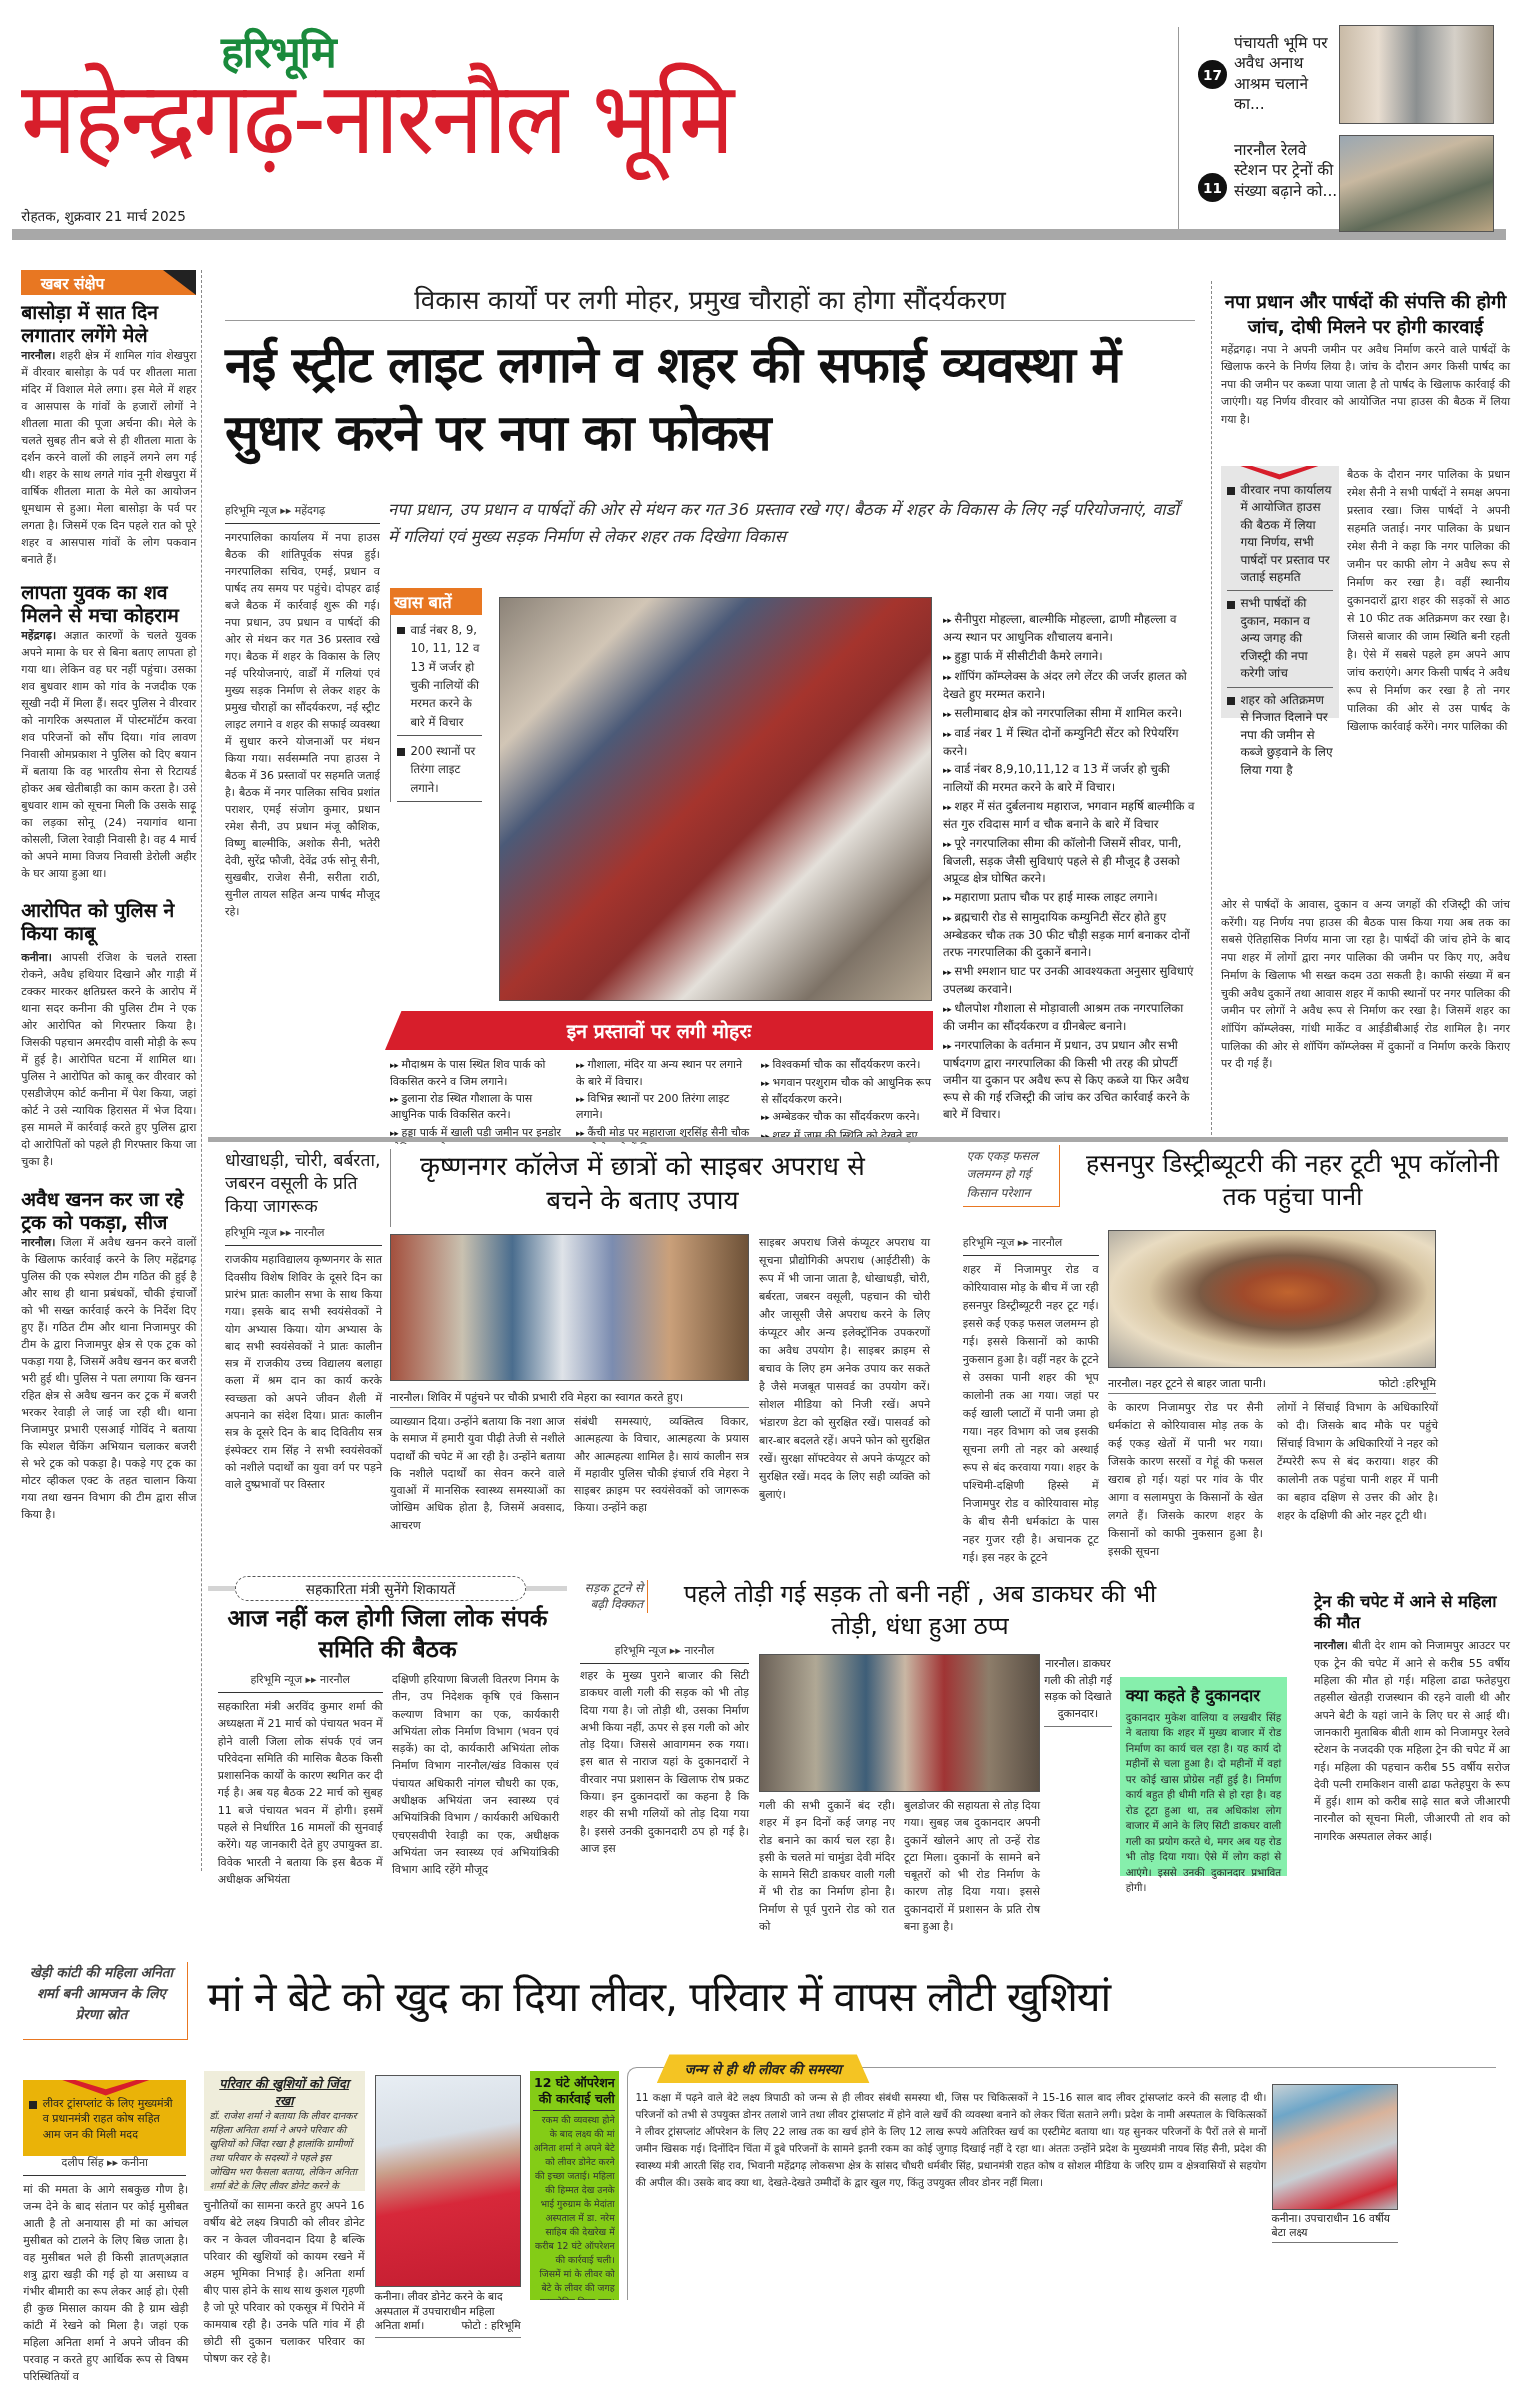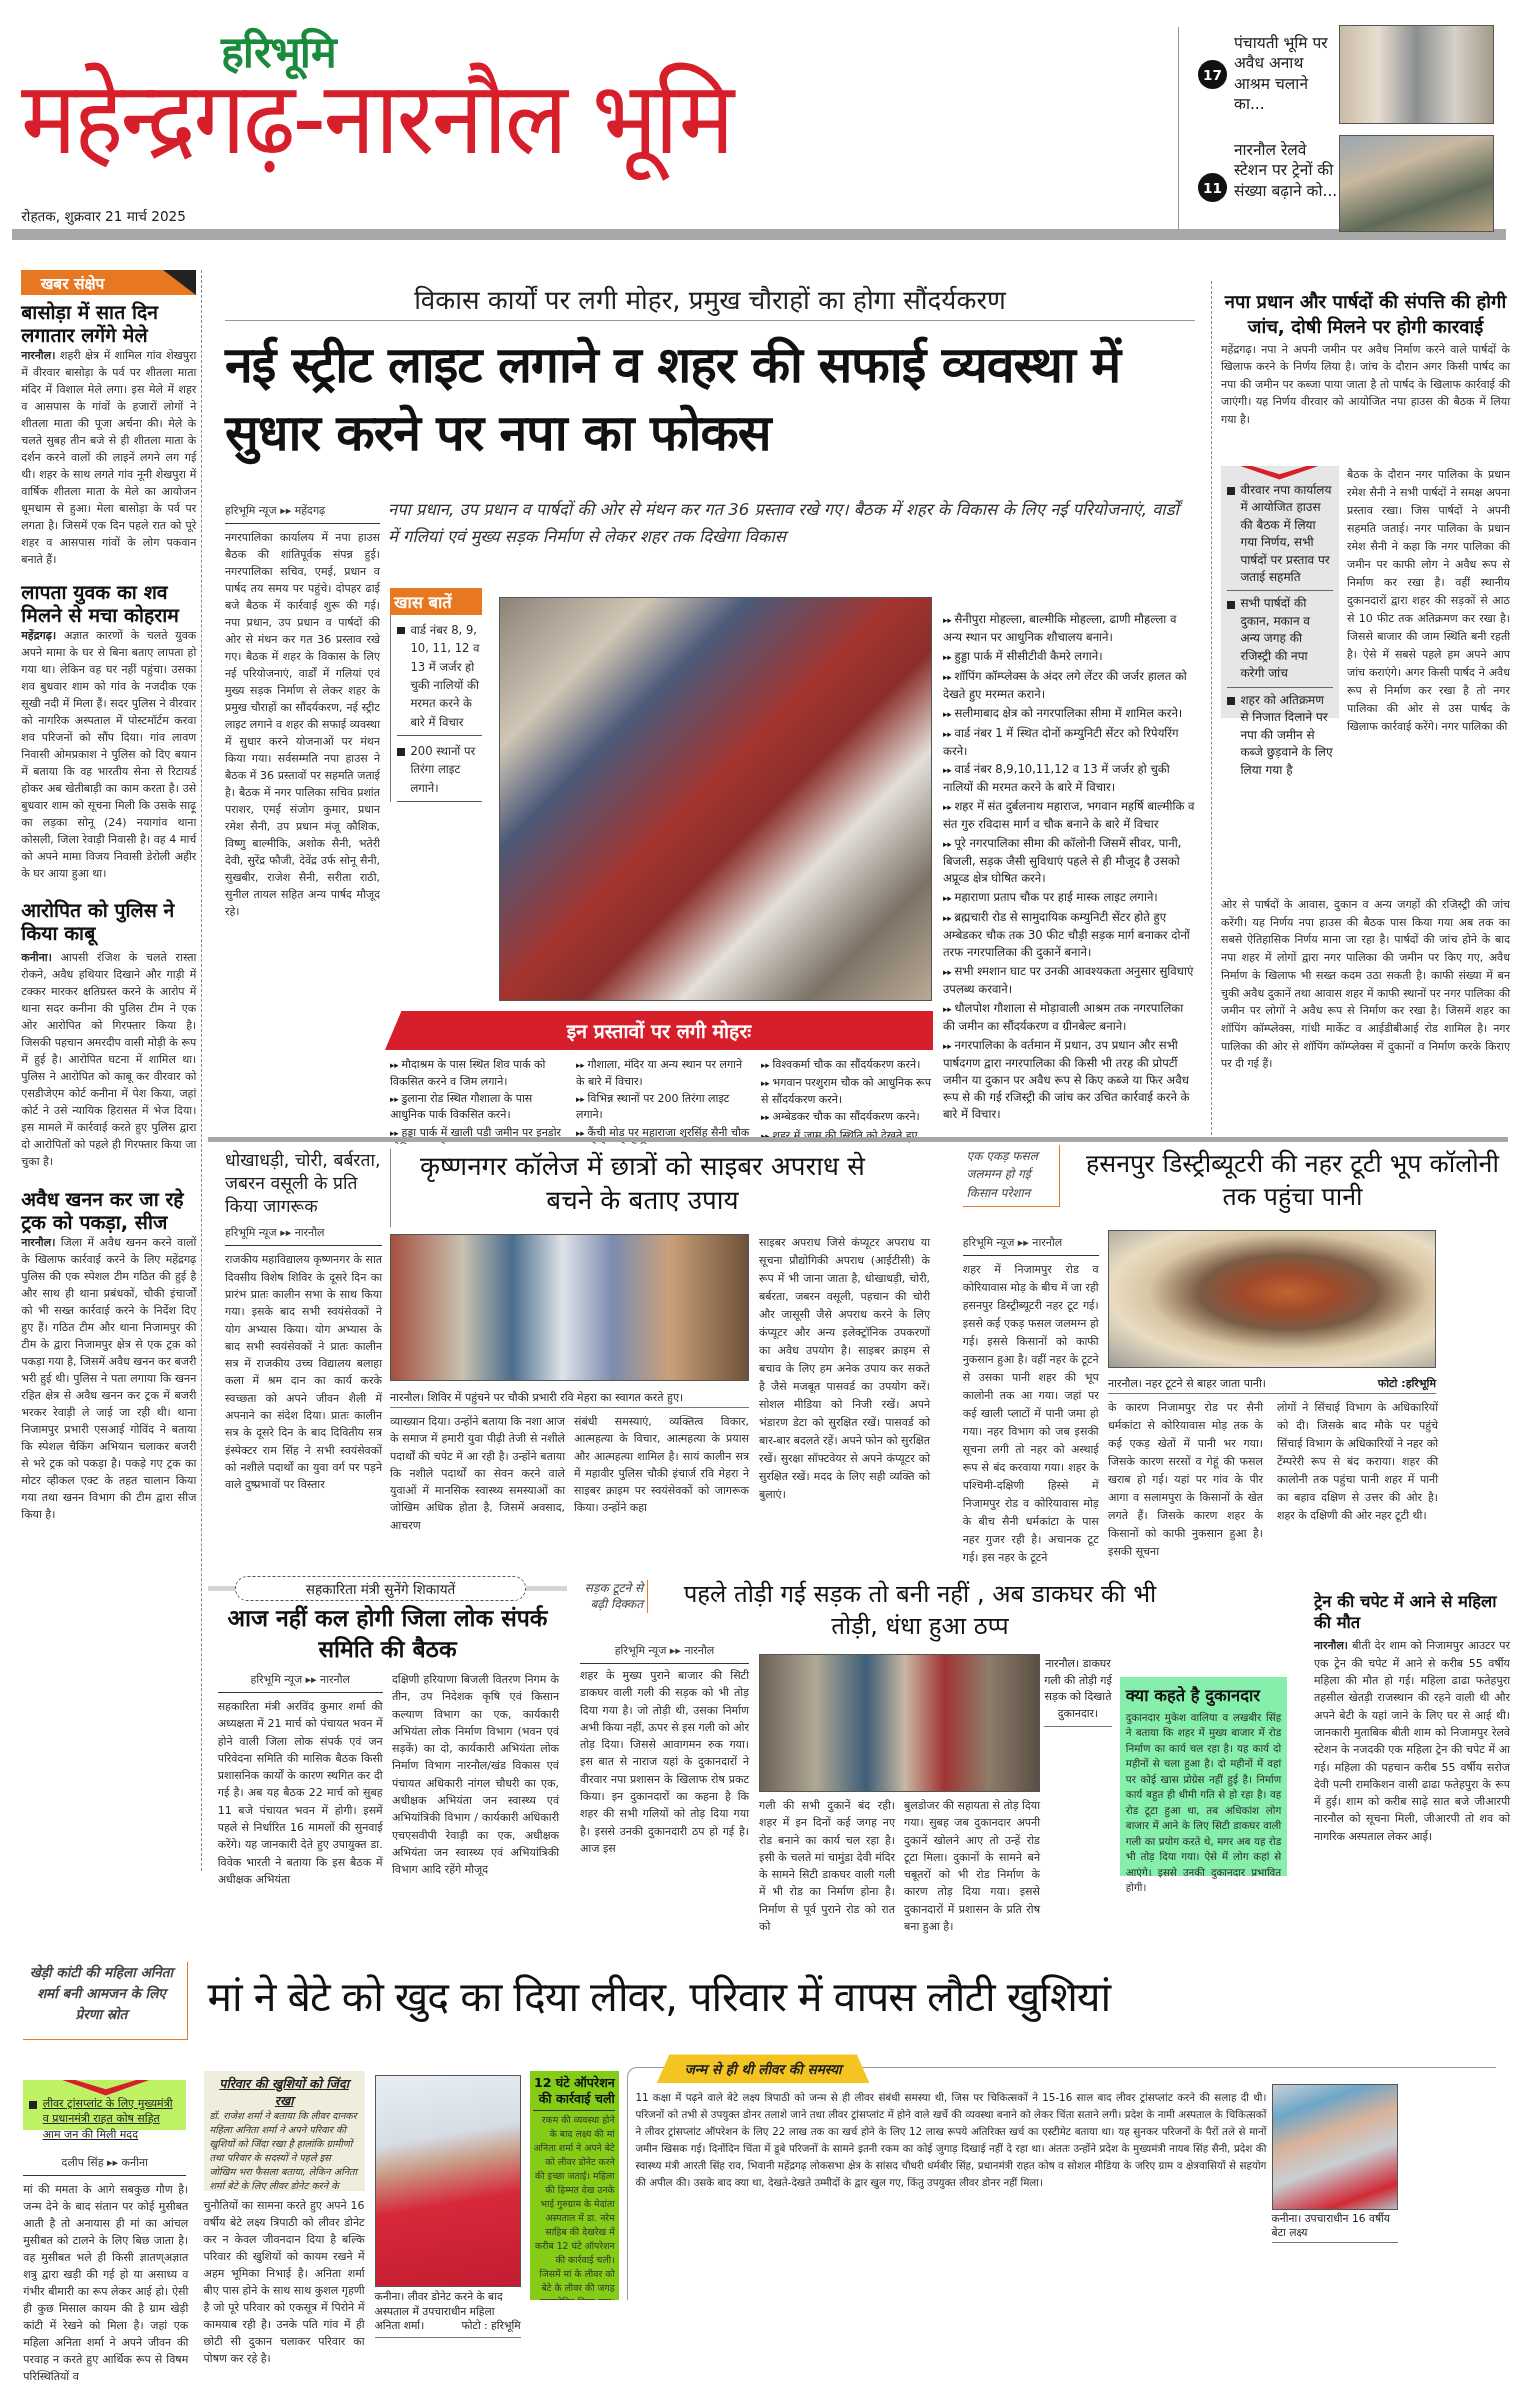--- a/index.html
+++ b/index.html
@@ -160,21 +160,21 @@
 <div class="abs" style="left:953px;top:1137px;width:557px;height:466px;">
   <div class="abs" style="left:9.7px;top:7.8px;width:97px;border-right:1.9px solid #e87722;border-bottom:1.9px solid #e87722;padding:1.9px 3.9px 3.9px 3.9px;">
     <span class="kicker" style="font-size:12px;line-height:18.4px;display:block;color:#444;">एक एकड़ फसल जलमग्न हो गई किसान परेशान</span>
   </div>
   <div class="abs hd" style="left:131px;top:9.7px;width:417px;text-align:center;font-size:25px;line-height:33px;font-weight:normal;color:#111;">हसनपुर डिस्ट्रीब्यूटरी की नहर टूटी भूप कॉलोनी तक पहुंचा पानी</div>
   <div class="abs byline" style="left:9.7px;top:97px;width:136px;">हरिभूमि न्यूज ▸▸ नारनौल</div>
   <div class="abs txt" style="left:9.7px;top:124px;width:136px;font-size:11px;line-height:18px;">शहर में निजामपुर रोड व कोरियावास मोड़ के बीच में जा रही हसनपुर डिस्ट्रीब्यूटरी नहर टूट गई। इससे कई एकड़ फसल जलमग्न हो गई। इससे किसानों को काफी नुकसान हुआ है। वहीं नहर के टूटने से उसका पानी शहर की भूप कालोनी तक आ गया। जहां पर कई खाली प्लाटों में पानी जमा हो गया। नहर विभाग को जब इसकी सूचना लगी तो नहर को अस्थाई रूप से बंद करवाया गया। शहर के पश्चिमी-दक्षिणी हिस्से में निजामपुर रोड व कोरियावास मोड़ के बीच सैनी धर्मकांटा के पास नहर गुजर रही है। अचानक टूट गई। इस नहर के टूटने</div>
   <div class="abs photo" style="left:155px;top:93px;width:328px;height:138px;background:radial-gradient(ellipse at 55% 45%,#c1642e 0%,#a04a2b 18%,#7a5b45 35%,#d8c6a3 55%,#e9dcc2 70%,#9c9a95 100%);"></div>
   <div class="abs" style="left:155px;top:235px;width:328px;border-bottom:1.9px solid #777;padding:2.9px 0;font-size:11px;display:flex;justify-content:space-between;">
     <span>नारनौल। नहर टूटने से बाहर जाता पानी।</span>
-    <span style="font-weight:bold;">फोटो :हरिभूमि</span>
+    <span style="font-weight:normal;">फोटो :हरिभूमि</span>
   </div>
   <div class="abs txt" style="left:155px;top:262px;width:155px;font-size:11px;line-height:18px;">के कारण निजामपुर रोड पर सैनी धर्मकांटा से कोरियावास मोड़ तक के कई एकड़ खेतों में पानी भर गया। जिसके कारण सरसों व गेहूं की फसल खराब हो गई। यहां पर गांव के पीर आगा व सलामपुरा के किसानों के खेत लगते हैं। जिसके कारण शहर के किसानों को काफी नुकसान हुआ है। इसकी सूचना</div>
   <div class="abs txt" style="left:324px;top:262px;width:161px;font-size:11px;line-height:18px;">लोगों ने सिंचाई विभाग के अधिकारियों को दी। जिसके बाद मौके पर पहुंचे सिंचाई विभाग के अधिकारियों ने नहर को टेंम्परेरी रूप से बंद कराया। शहर की कालोनी तक पहुंचा पानी शहर में पानी का बहाव दक्षिण से उत्तर की ओर है। शहर के दक्षिणी की ओर नहर टूटी थी।</div>
 </div>
 
 <div class="abs" style="left:208px;top:1574px;width:359px;height:301px;">
   <div class="abs" style="left:0;top:11.6px;width:359px;height:5.8px;background:#d4d4d4;"></div>
   <div class="abs" style="left:27px;top:1.9px;width:291px;border:1px dashed #555;border-radius:13.6px;background:#fff;text-align:center;padding:1.9px 0;">
     <span style="font-size:13.6px;color:#222;">सहकारिता मंत्री सुनेंगे शिकायतें</span>
   </div>
@@ -207,21 +207,21 @@
   <div class="hd" style="font-size:16.5px;line-height:21.3px;">ट्रेन की चपेट में आने से महिला की मौत</div>
   <div class="txt" style="font-size:11px;line-height:17.3px;margin-top:3.9px;"><span class="lead">नारनौल।</span> <span>बीती देर शाम को निजामपुर आउटर पर एक ट्रेन की चपेट में आने से करीब 55 वर्षीय महिला की मौत हो गई। महिला ढाढा फतेहपुरा तहसील खेतड़ी राजस्थान की रहने वाली थी और अपने बेटी के यहां जाने के लिए घर से आई थी। जानकारी मुताबिक बीती शाम को निजामपुर रेलवे स्टेशन के नजदकी एक महिला ट्रेन की चपेट में आ गई। महिला की पहचान करीब 55 वर्षीय सरोज देवी पत्नी रामकिशन वासी ढाढा फतेहपुरा के रूप में हुई। शाम को करीब साढ़े सात बजे जीआरपी नारनौल को सूचना मिली, जीआरपी तो शव को नागरिक अस्पताल लेकर आई।</span></div>
 </div>
 
 <div class="abs" style="left:13.6px;top:1960px;width:1496px;height:427px;">
   <div class="abs" style="left:9.7px;top:1.9px;width:165px;border-right:1.9px solid #e87722;border-bottom:1.9px solid #e87722;padding:0 7.8px 13.6px 0;text-align:center;">
     <span class="kicker" style="font-size:13.6px;line-height:21.3px;display:block;color:#444;font-weight:bold;">खेड़ी कांटी की महिला अनिता शर्मा बनी आमजन के लिए प्रेरणा स्रोत</span>
   </div>
   <div class="abs hd" style="left:194px;top:11.6px;width:1300px;font-size:41px;line-height:50px;font-weight:normal;color:#111;letter-spacing:-1px;white-space:nowrap;">मां ने बेटे को खुद का दिया लीवर, परिवार में वापस लौटी खुशियां</div>
 
-  <div class="abs" style="left:9.7px;top:120px;width:163px;height:50px;background:#bef264;padding:15.5px 5.8px 3.9px 5.8px;text-decoration:underline;">
+  <div class="abs" style="left:9.7px;top:120px;width:163px;height:76px;background:#eab308;padding:15.5px 5.8px 3.9px 5.8px;">
     <div style="position:absolute;left:39px;top:0;width:87px;height:15.5px;background:#d71e2b;clip-path:polygon(0 0,50% 100%,100% 0,85% 0,50% 60%,15% 0);"></div>
     <div class="bul" style="font-size:11px;line-height:15.5px;">लीवर ट्रांसप्लांट के लिए मुख्यमंत्री व प्रधानमंत्री राहत कोष सहित आम जन की मिली मदद</div>
   </div>
   <div class="abs byline" style="left:9.7px;top:194px;width:163px;text-align:center;">दलीप सिंह ▸▸ कनीना</div>
   <div class="abs txt" style="left:9.7px;top:221px;width:165px;font-size:11px;line-height:17px;">मां की ममता के आगे सबकुछ गौण है। जन्म देने के बाद संतान पर कोई मुसीबत आती है तो अनायास ही मां का आंचल मुसीबत को टालने के लिए बिछ जाता है। वह मुसीबत भले ही किसी ज्ञातण्अज्ञात शत्रु द्वारा खड़ी की गई हो या असाध्य व गंभीर बीमारी का रूप लेकर आई हो। ऐसी ही कुछ मिसाल कायम की है ग्राम खेड़ी कांटी में रेखने को मिला है। जहां एक महिला अनिता शर्मा ने अपने जीवन की परवाह न करते हुए आर्थिक रूप से विषम परिस्थितियों व</div>
 
   <div class="abs" style="left:190px;top:111px;width:161px;height:120px;background:#efeddb;padding:3.9px 5.8px;overflow:hidden;">
     <div style="font-size:12.6px;font-weight:bold;font-style:italic;text-decoration:underline;text-align:center;">परिवार की खुशियों को जिंदा रखा</div>
     <div style="font-size:9.7px;line-height:14px;font-style:italic;color:#333;">डॉ. राजेश शर्मा ने बताया कि लीवर दानकर महिला अनिता शर्मा ने अपने परिवार की खुशियों को जिंदा रखा है हालांकि ग्रामीणों तथा परिवार के सदस्यों ने पहले इस जोखिम भरा फैसला बताया, लेकिन अनिता शर्मा बेटे के लिए लीवर डोनेट करने के फैसले पर अडिग रही। इस घटना के बाद महिला दूसरों के लिए प्रेरणा स्रोत बन गई है।</div>
   </div>

